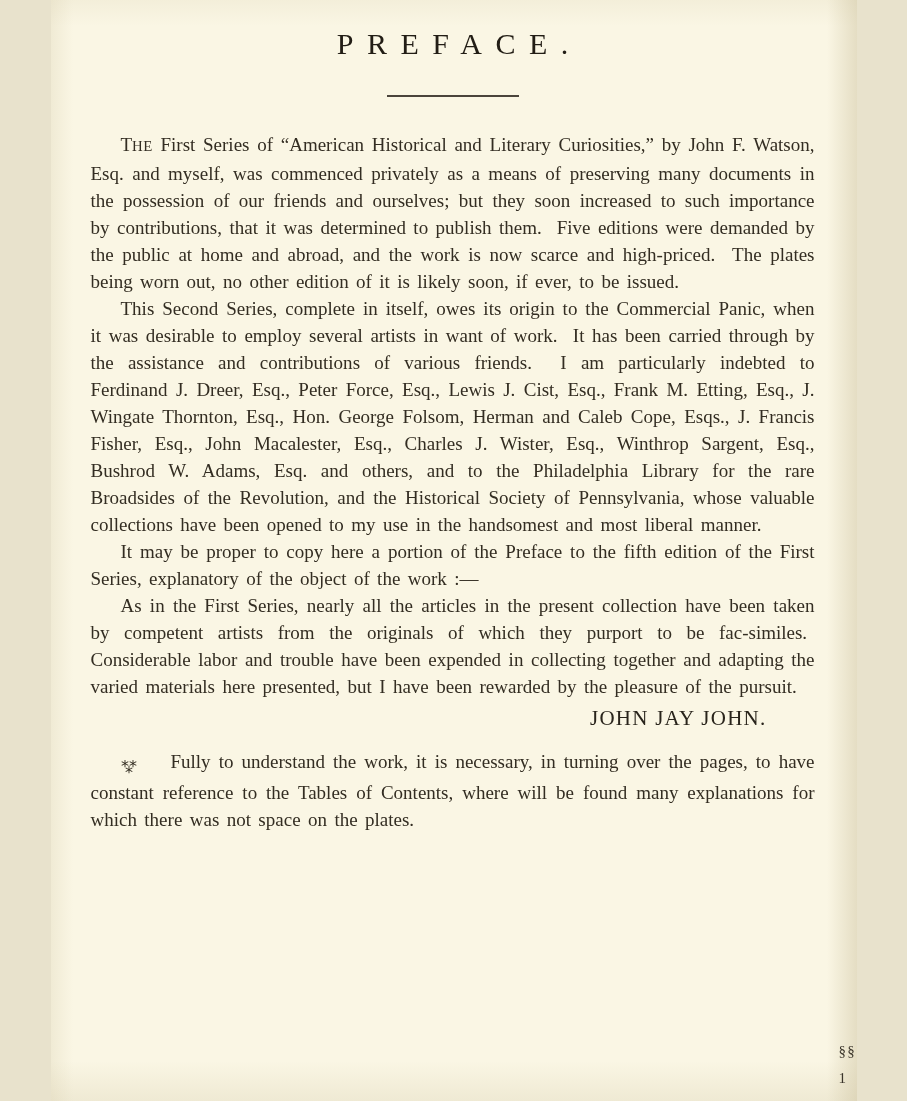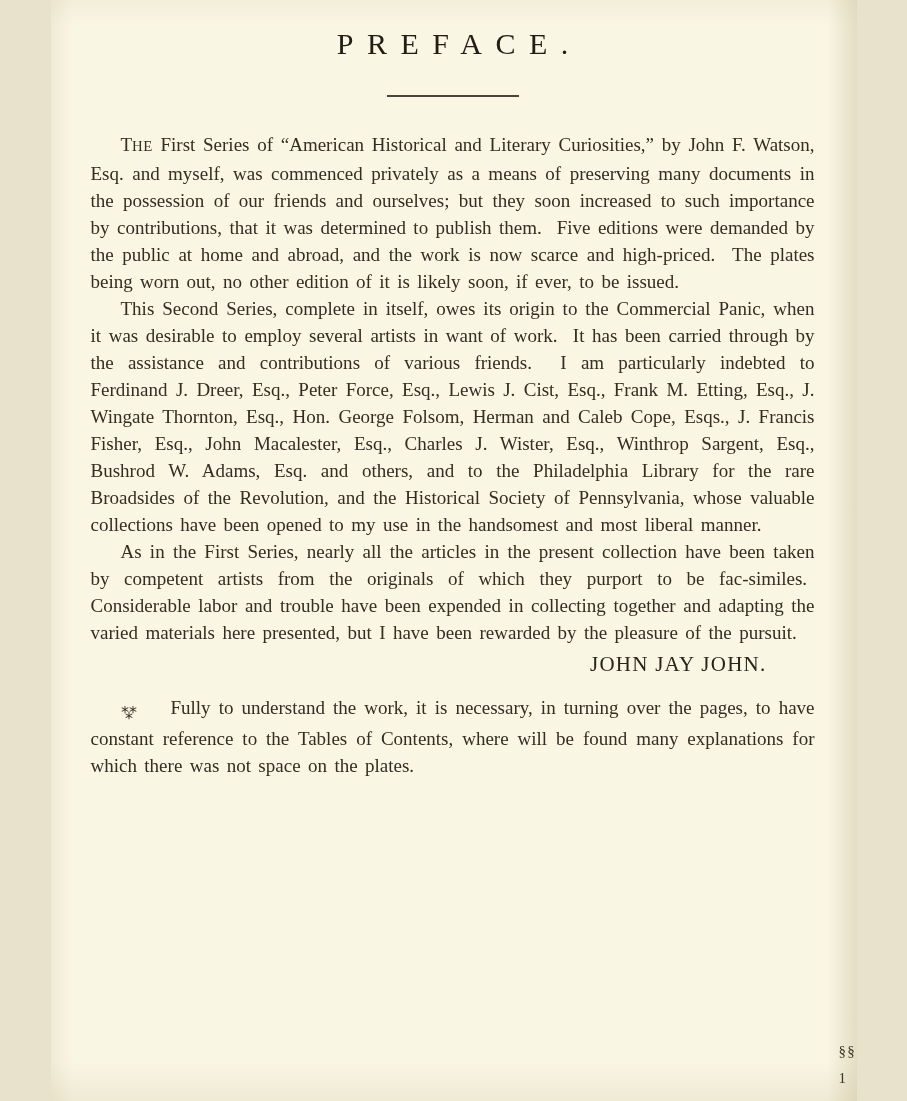--- a/index.html
+++ b/index.html
@@ -93,20 +93,21 @@
   <h1 class="title">PREFACE.</h1>
 
   <div class="title-rule"></div>
 
   <div class="body-text">
 
     <p class="para"><span>T</span><span class="lead-small">HE</span><span> First Series of “American Historical and Literary Curiosities,” by John F. Watson, Esq. and myself, was commenced privately as a means of preserving many documents in the possession of our friends and ourselves; but they soon increased to such importance by contributions, that it was determined to publish them.&nbsp; Five editions were demanded by the public at home and abroad, and the work is now scarce and high-priced.&nbsp; The plates being worn out, no other edition of it is likely soon, if ever, to be issued.</span></p>
 
     <p class="para"><span>This Second Series, complete in itself, owes its origin to the Commercial Panic, when it was desirable to employ several artists in want of work.&nbsp; It has been carried through by the assistance and contributions of various friends.&nbsp; I am particularly indebted to Ferdinand J. Dreer, Esq., Peter Force, Esq., Lewis J. Cist, Esq., Frank M. Etting, Esq., J. Wingate Thornton, Esq., Hon. George Folsom, Herman and Caleb Cope, Esqs., J. Francis Fisher, Esq., John Macalester, Esq., Charles J. Wister, Esq., Winthrop Sargent, Esq., Bushrod W. Adams, Esq. and others, and to the Philadelphia Library for the rare Broadsides of the Revolution, and the Historical Society of Pennsylvania, whose valuable collections have been opened to my use in the handsomest and most liberal manner.</span></p>
 
+    <p class="para"><span>It may be proper to copy here a portion of the Preface to the fifth edition of the First Series, explanatory of the object of the work :—</span></p>
 
     <p class="para"><span></span><span class="ital"></span><span></span><span class="ital"></span><span></span><span class="ital"></span><span></span></p>
 
     <p class="para"><span>As in the First Series, nearly all the articles in the present collection have been taken by competent artists from the originals of which they purport to be fac-similes.&nbsp; Considerable labor and trouble have been expended in collecting together and adapting the varied materials here presented, but I have been rewarded by the pleasure of the pursuit.</span></p>
 
     <p class="signature">JOHN JAY JOHN.</p>
 
     <p class="para footnote"><span class="asterism">⁂</span><span>Fully to understand the work, it is necessary, in turning over the pages, to have constant reference to the Tables of Contents, where will be found many explanations for which there was not space on the plates.</span></p>
 
   </div>

